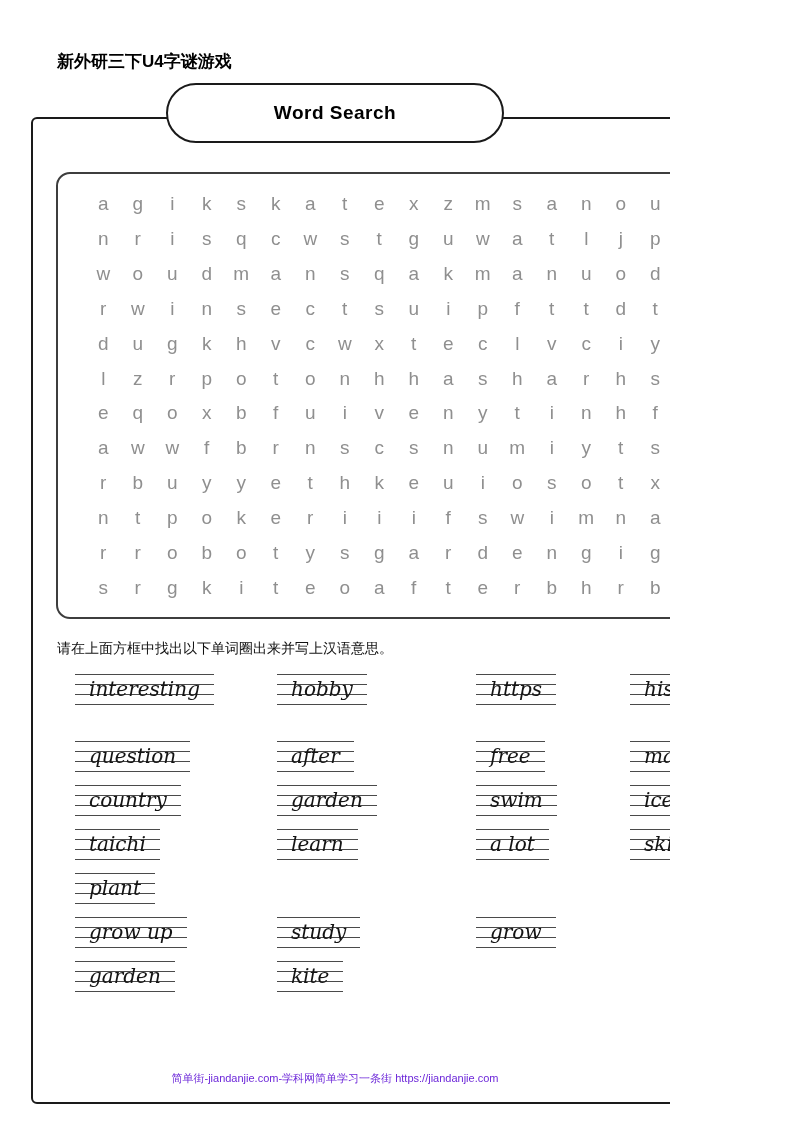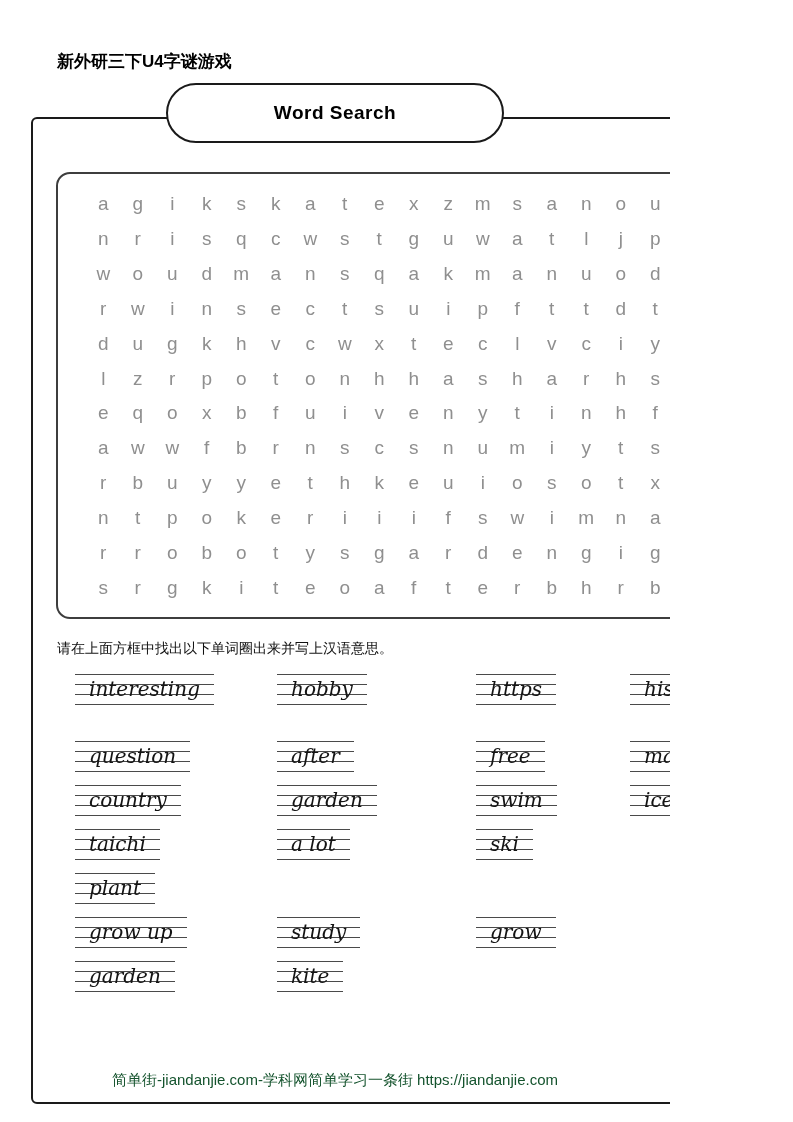--- a/index.html
+++ b/index.html
@@ -28,21 +28,21 @@
   .words{position:absolute;left:75px;top:674px;width:645px;}
   .word-row{display:grid;grid-template-columns:202px 199px 154px 1fr;margin-bottom:13px;}
   .word-row.first{margin-bottom:36px;}
   .word-cell{min-height:31px;}
   .word-item{display:inline-block;position:relative;height:31px;padding:0 14px;
              background-image:repeating-linear-gradient(to bottom,#4a4a4a 0,#4a4a4a 1px,transparent 1px,transparent 10px);
              font-family:"DejaVu Serif","Liberation Serif",serif;font-style:italic;
              font-size:20px;line-height:30px;color:#141414;white-space:nowrap;}
 
   .footer{position:absolute;left:0;right:0;top:1071px;text-align:center;
-          font-size:15px;color:#14532d;}
+          font-size:11px;color:#6d28d9;}
 </style>
 </head>
 <body>
 
 <div class="page">
 
   <div class="doc-title">新外研三下U4字谜游戏</div>
 
   <div class="frame"></div>
 
@@ -287,20 +287,21 @@
         <div class="word-cell"><span class="word-item">man</span></div>
       </div>
       <div class="word-row">
         <div class="word-cell"><span class="word-item">country</span></div>
         <div class="word-cell"><span class="word-item">garden</span></div>
         <div class="word-cell"><span class="word-item">swim</span></div>
         <div class="word-cell"><span class="word-item">ice</span></div>
       </div>
       <div class="word-row">
         <div class="word-cell"><span class="word-item">taichi</span></div>
+        <div class="word-cell"><span class="word-item">learn</span></div>
         <div class="word-cell"><span class="word-item">a lot</span></div>
         <div class="word-cell"><span class="word-item">ski</span></div>
       </div>
       <div class="word-row">
         <div class="word-cell"><span class="word-item">plant</span></div>
         <div class="word-cell"></div>
       </div>
       <div class="word-row">
         <div class="word-cell"><span class="word-item">grow up</span></div>
         <div class="word-cell"><span class="word-item">study</span></div>

